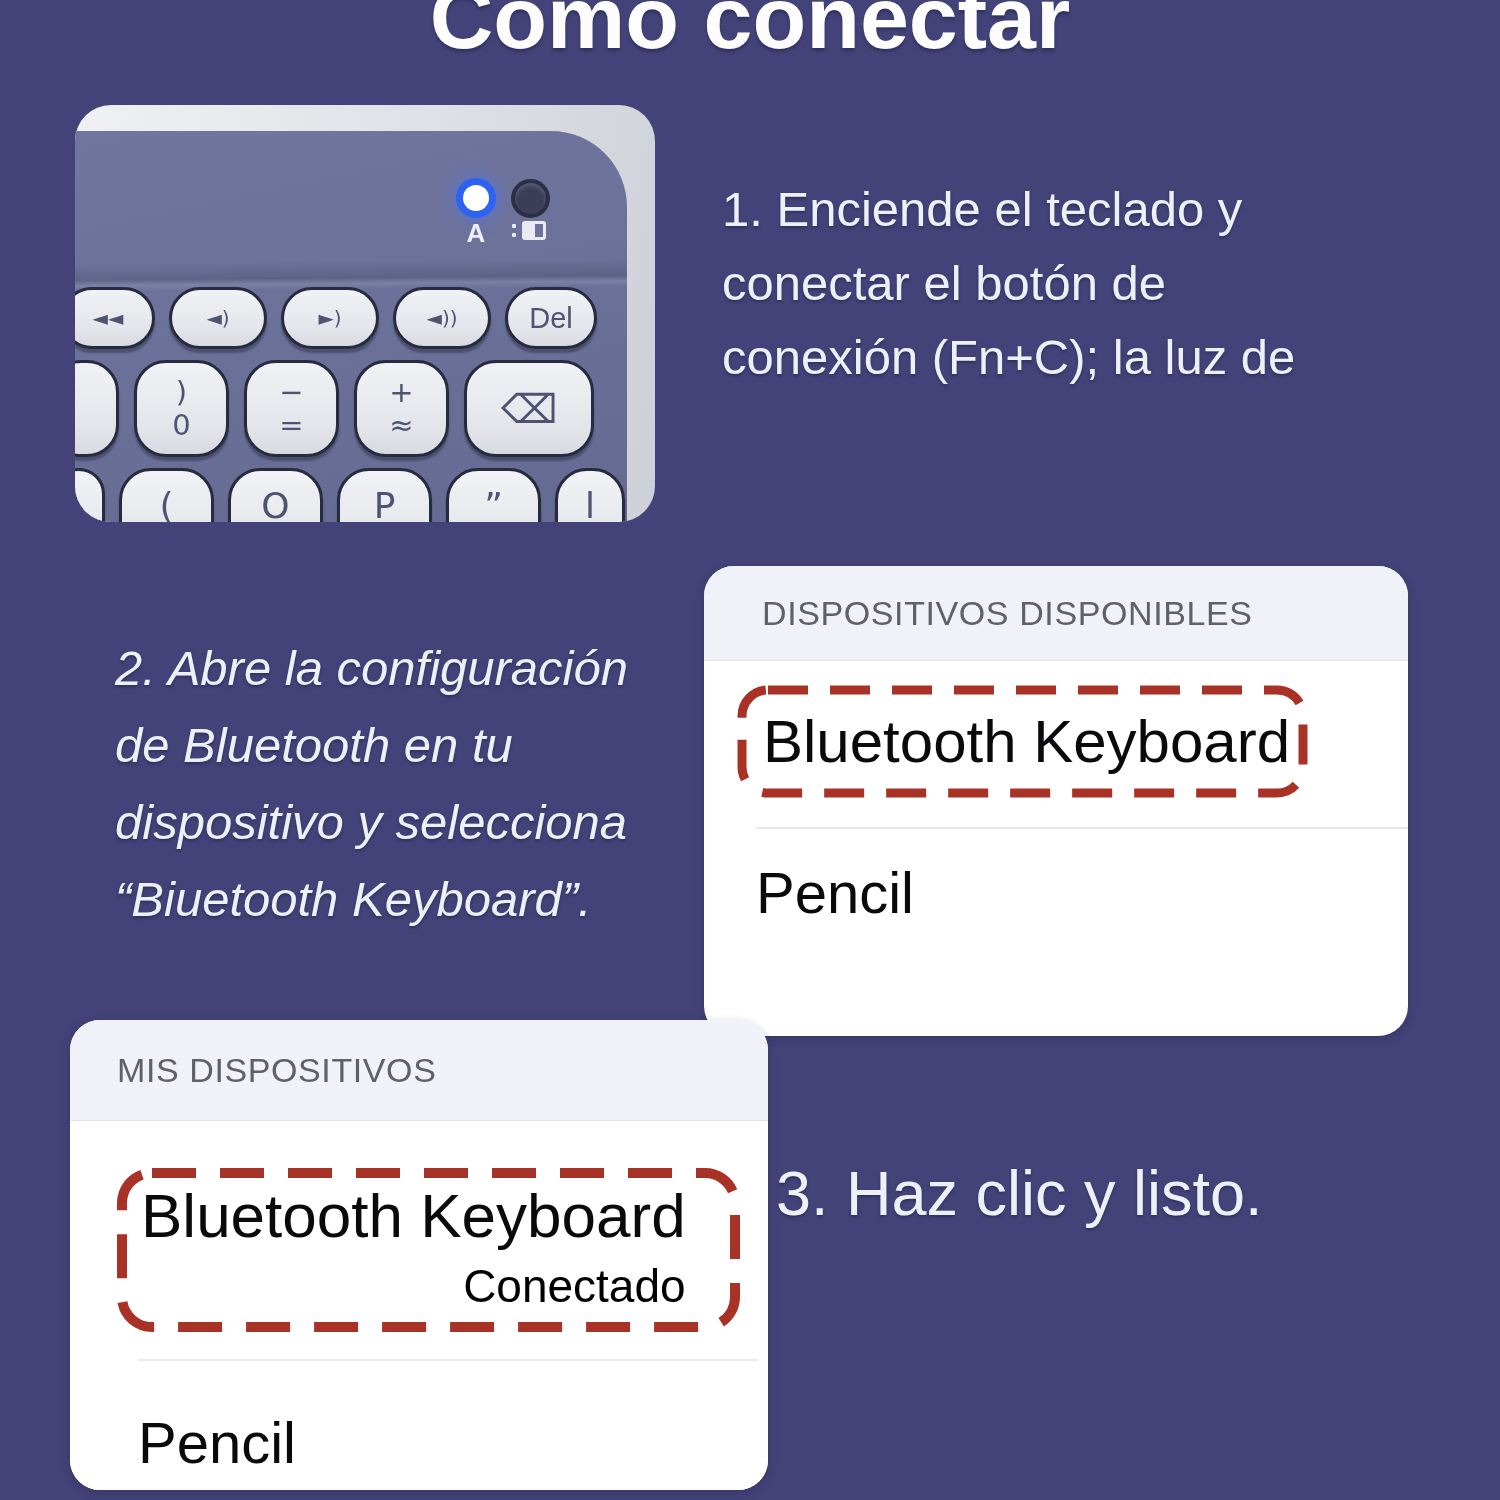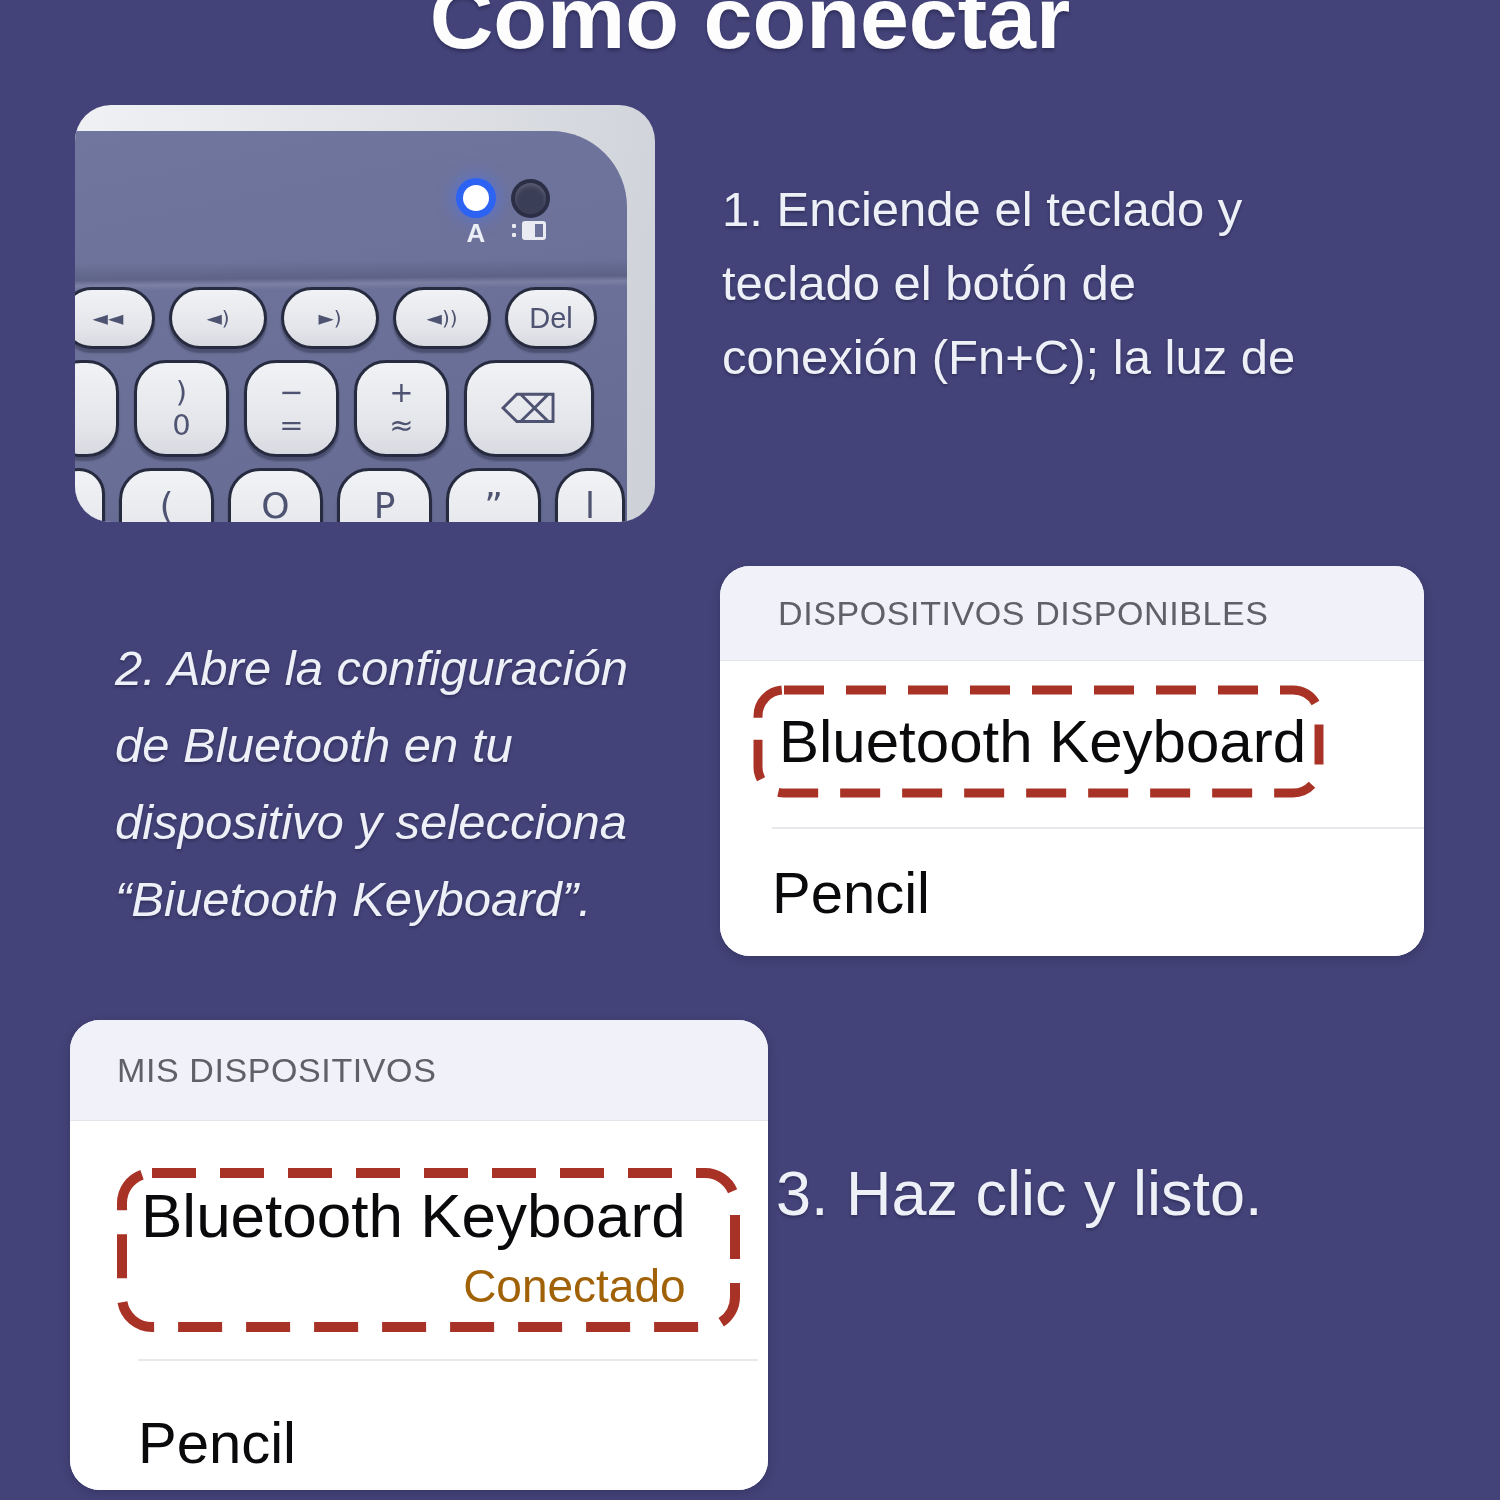--- a/index.html
+++ b/index.html
@@ -54,39 +54,39 @@
   .key-stack{flex-direction:column;font-size:29px;line-height:33px;}
   .key-bksp{font-size:40px;}
   .key-r3{align-items:flex-start;padding-top:14px;font-size:36px;}
   .w94{width:94px;} .w98{width:98px;} .w92{width:92px;}
   .w70{width:70px;} .w95{width:95px;} .w130{width:130px;}
   .w52{width:52px;} .wlast{width:70px;}
 
   
   .card{position:absolute;border-radius:30px;overflow:hidden;background:#ffffff;
         box-shadow:0 3px 10px rgba(18,18,48,.25);}
-  .card-available{left:720px;top:566px;width:704px;height:390px;}
+  .card-available{left:704px;top:566px;width:704px;height:470px;}
   .card-mine{left:70px;top:1020px;width:698px;height:470px;}
   .card-header{display:flex;align-items:center;background:#f1f1f9;color:#5f6167;
                font-size:34px;letter-spacing:.6px;border-bottom:1px solid #e3e3ea;}
   .card-available .card-header{height:94px;padding-left:58px;}
   .card-mine .card-header{height:100px;padding-left:47px;}
   .card-body{position:relative;background:#ffffff;text-align:right;}
   .card-available .card-body{height:296px;}
   .card-mine .card-body{height:370px;}
 
   .dash-box{position:absolute;}
   .dash-box svg{position:absolute;left:0;top:0;}
   .dash-box1{left:33px;top:24px;width:571px;height:113px;}
   .dash-box2{left:47px;top:47px;width:623px;height:164px;}
   .device-main{position:relative;color:#0a0a0c;}
   .dash-box1 .device-main{position:absolute;left:26px;top:0;height:100%;display:flex;align-items:center;font-size:60px;}
   .dash-box2 .inner{position:absolute;left:24px;top:12px;display:flex;flex-direction:column;}
   .dash-box2 .device-main{font-size:62px;line-height:72px;}
-  .device-status{color:#a16207;font-size:46px;line-height:56px;margin-top:6px;}
+  .device-status{color:#000000;font-size:46px;line-height:56px;margin-top:6px;}
   .divider{position:absolute;height:2px;background:#e9e9ed;}
   .divider1{left:52px;right:0;top:166px;}
   .divider2{left:68px;right:10px;top:238px;}
   .device-row{position:absolute;color:#0a0a0c;font-size:58px;}
   .pencil1{left:52px;top:198px;}
   .pencil2{left:68px;top:288px;}
 </style>
 </head>
 <body>
 
@@ -157,21 +157,21 @@
           <span>”</span>
         </div>
       <div class="key key-r3 wlast">
           <span>l</span>
         </div>
     </div>
   </div>
 
   <div class="step step1">
     <div>1. Enciende el teclado y</div>
-    <div>teclado el botón de</div>
+    <div>conectar el botón de</div>
     <div>conexión (Fn+C); la luz de</div>
   </div>
 
   <div class="card card-available">
     <div class="card-header">DISPOSITIVOS DISPONIBLES</div>
     <div class="card-body">
       <div class="dash-box dash-box1">
         <svg width="571" height="113" viewBox="0 0 571 113">
           <rect x="5" y="5" width="561" height="103" rx="26" fill="none" stroke-width="9" stroke-dasharray="40 22" stroke="#a93226"></rect>
         </svg>

